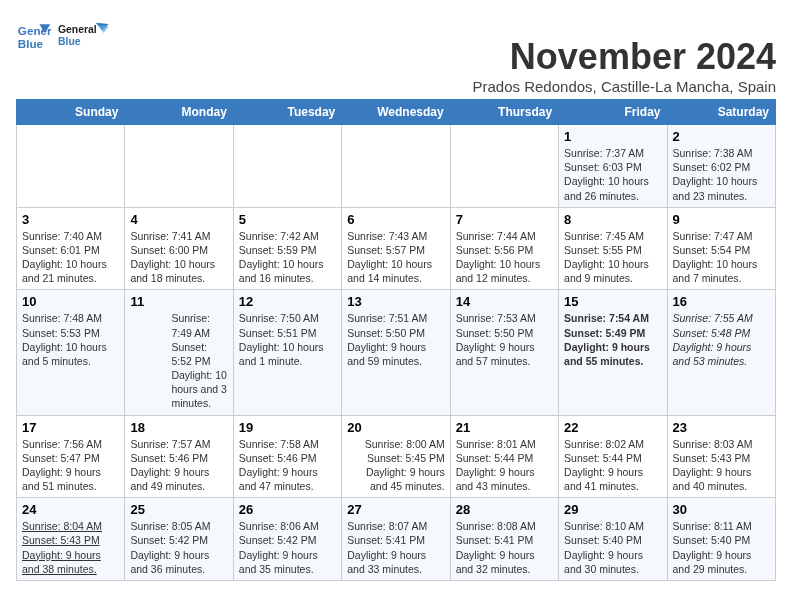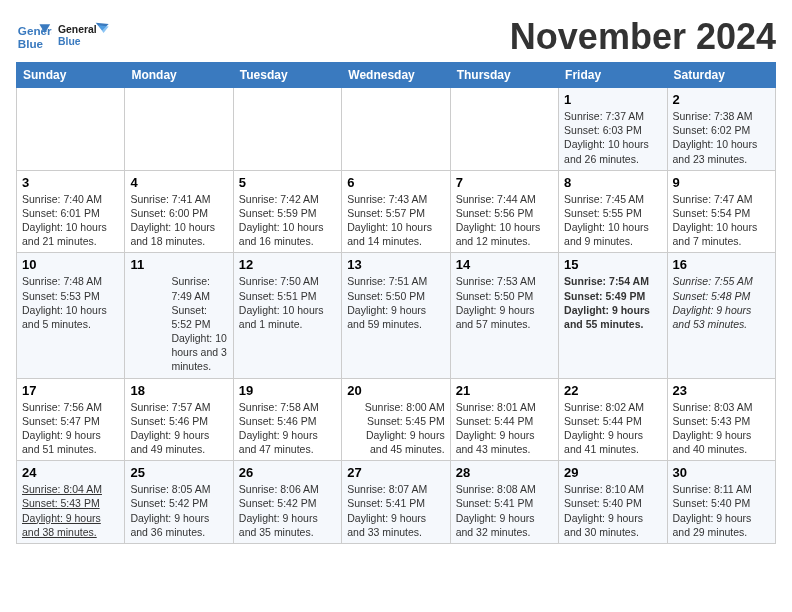--- a/index.html
+++ b/index.html
@@ -20,39 +20,40 @@
       display: flex;
       align-items: center;
       gap: 4px;
     }
     .logo-icon {
       width: 36px;
       height: 36px;
     }
     .title-area {
       text-align: right;
+      margin-top: 20px;
     }
     .month-title {
       font-size: 36px;
       font-weight: bold;
       color: #333;
     }
     .location-title {
       font-size: 15px;
       color: #444;
     }
     table {
       width: 100%;
       border-collapse: collapse;
       font-size: 11px;
     }
     thead tr th {
       background-color: #3a7abf;
       color: #fff;
-      text-align: left;
+      text-align: right;
       padding: 5px 6px;
       font-size: 12px;
       border: 1px solid #3a7abf;
     }
     tbody tr td {
       border: 1px solid #ccc;
       vertical-align: top;
       padding: 4px 5px;
       width: 108px;
       min-height: 70px;
@@ -93,20 +94,21 @@
       <svg width="52" height="38" viewBox="0 0 80 42">
         <text x="0" y="18" font-size="16" font-weight="bold" fill="#222" font-family="Arial">General</text>
         <text x="0" y="36" font-size="16" font-weight="bold" fill="#3a7abf" font-family="Arial">Blue</text>
         <polygon points="58,2 68,14 78,4" fill="#3a7abf"></polygon>
         <polygon points="62,6 70,18 78,8" fill="#5aabef" opacity="0.7"></polygon>
       </svg>
     </div>
   </div>
   <div class="title-area">
     <div class="month-title">November 2024</div>
+    <div class="location-title">Prados Redondos, Castille-La Mancha, Spain</div>
   </div>
 </div>
 
 <table>
   <thead>
     <tr id="header-row">
     <th>Sunday</th>
         <th>Monday</th>
         <th>Tuesday</th>
         <th>Wednesday</th>

